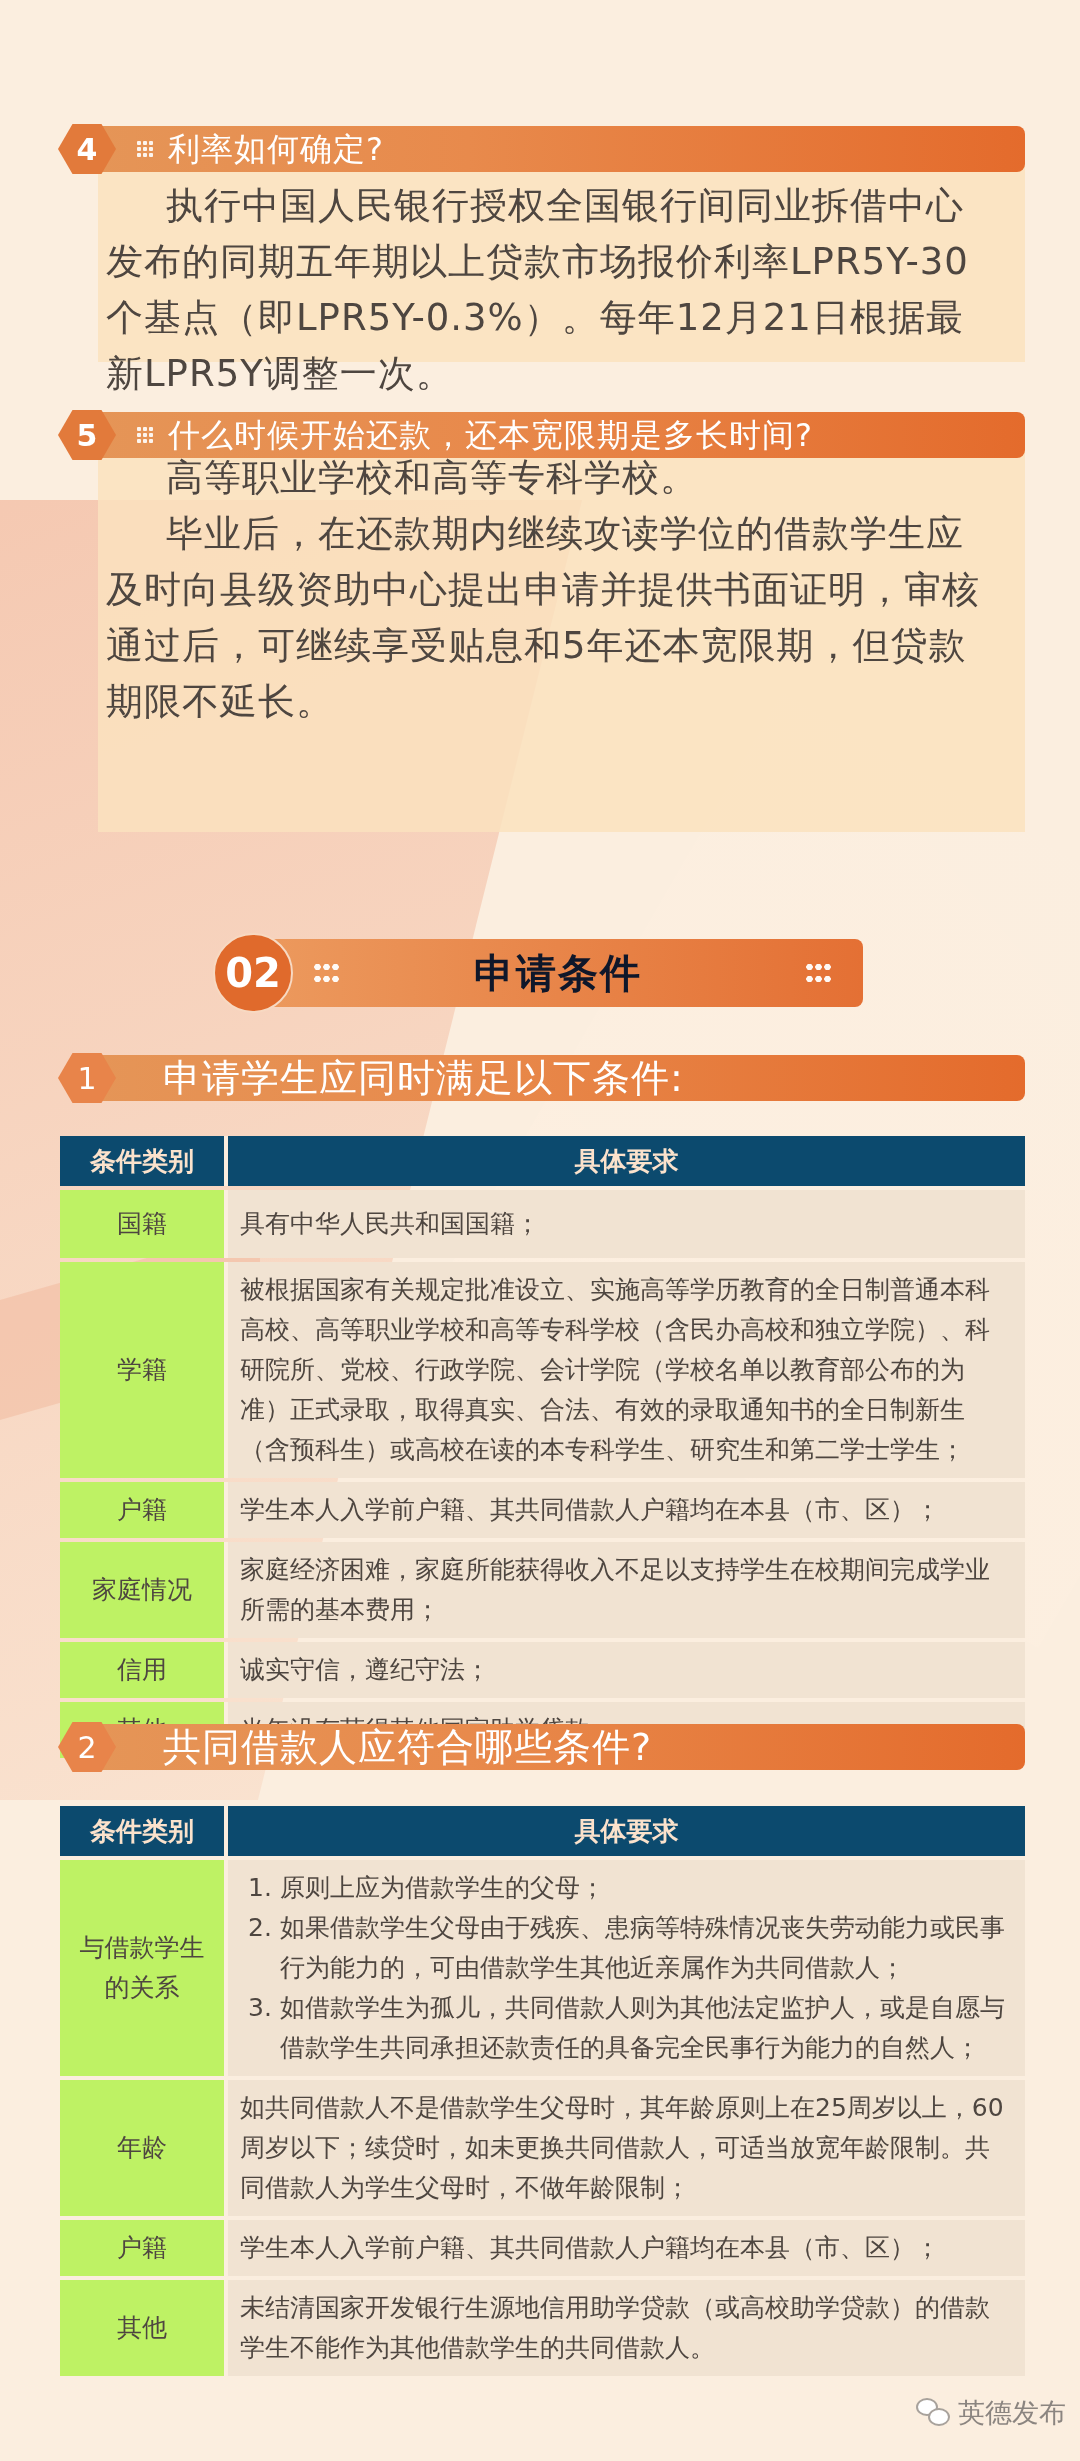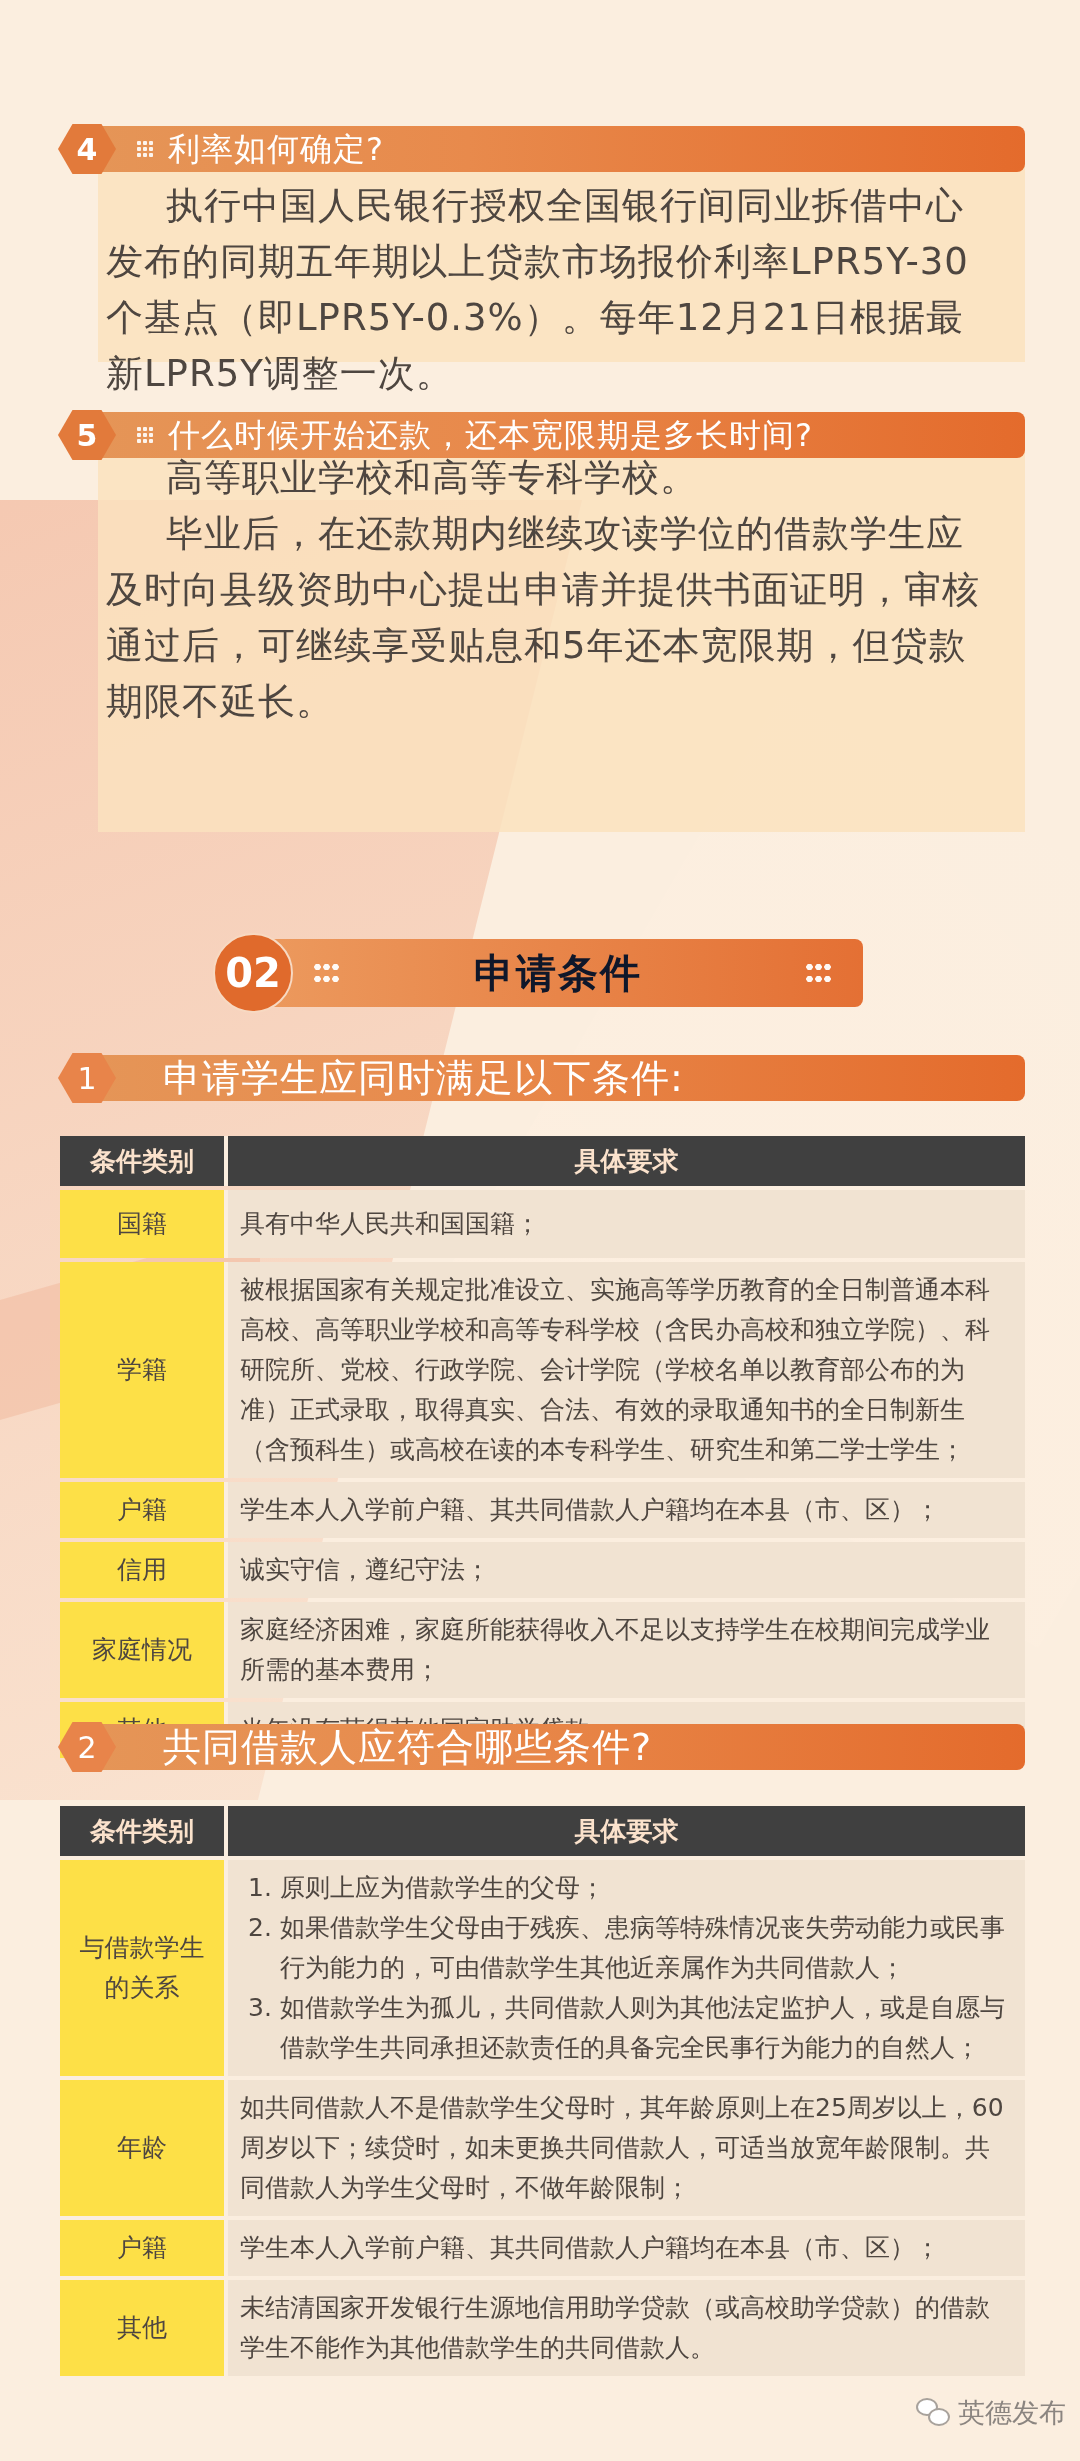--- a/index.html
+++ b/index.html
@@ -38,24 +38,24 @@
   .sechead .dl { position:absolute; left:100px; top:28px; width:26px; height:24px;
      background-image: radial-gradient(circle, rgba(255,255,255,0.95) 3px, transparent 3.5px); background-size:9px 12px; }
   .sechead .dr { position:absolute; right:32px; top:28px; width:26px; height:24px;
      background-image: radial-gradient(circle, rgba(255,255,255,0.95) 3px, transparent 3.5px); background-size:9px 12px; }
   .sechead .title { position:absolute; left:40px; right:0; top:6px; line-height:68px; text-align:center; color:#0f172a; font-size:40px; font-weight:bold; letter-spacing:2px; }
 
   .subhead .hex { background: #e8844a; border: none; font-weight:normal; }
   .subhead .title { left:105px; font-size:38px; }
 
   table.cond { position:absolute; left:60px; width:965px; border-collapse:separate; border-spacing:0 4px; font-size:25px; }
-  table.cond th { background:#404040; color:#fbe2cc; font-weight:bold; font-size:26px; height:50px; }
+  table.cond th { background:#0c4a6e; color:#fbe2cc; font-weight:bold; font-size:26px; height:50px; }
   table.cond th.c1 { width:168px; border-right:4px solid #fbeedf; }
   table.cond td { vertical-align:middle; line-height:40px; color:#4e4640; }
-  table.cond td.c1 { background:#fde047; text-align:center; border-right:4px solid #fbeedf; padding:6px 4px; }
+  table.cond td.c1 { background:#bef264; text-align:center; border-right:4px solid #fbeedf; padding:6px 4px; }
   table.cond td.c2 { background:#f1e3d2; padding:8px 12px 8px 12px; }
   .li { display:flex; }
   .li .n { width:32px; flex:none; }
 
   .wm { position:absolute; right:14px; top:2395px; display:flex; align-items:center; color:#8b8580; font-size:27px; }
   .wm .ic { width:36px; height:30px; margin-right:6px; position:relative; }
   .wm .ic span { position:absolute; border:2px solid #a8a29c; border-radius:50%; background:#fff; }
 </style>
 </head>
 <body>
@@ -112,27 +112,27 @@
       <td class="c2">具有中华人民共和国国籍；</td>
     </tr>
     <tr>
       <td class="c1">学籍</td>
       <td class="c2">被根据国家有关规定批准设立、实施高等学历教育的全日制普通本科高校、高等职业学校和高等专科学校（含民办高校和独立学院）、科研院所、党校、行政学院、会计学院（学校名单以教育部公布的为准）正式录取，取得真实、合法、有效的录取通知书的全日制新生（含预科生）或高校在读的本专科学生、研究生和第二学士学生；</td>
     </tr>
     <tr style="height:46px;">
       <td class="c1">户籍</td>
       <td class="c2">学生本人入学前户籍、其共同借款人户籍均在本县（市、区）；</td>
     </tr>
+    <tr>
+      <td class="c1">家庭情况</td>
+      <td class="c2">家庭经济困难，家庭所能获得收入不足以支持学生在校期间完成学业所需的基本费用；</td>
+    </tr>
     <tr style="height:46px;">
       <td class="c1">信用</td>
       <td class="c2">诚实守信，遵纪守法；</td>
-    </tr>
-    <tr>
-      <td class="c1">家庭情况</td>
-      <td class="c2">家庭经济困难，家庭所能获得收入不足以支持学生在校期间完成学业所需的基本费用；</td>
     </tr>
     <tr style="height:46px;">
       <td class="c1">其他</td>
       <td class="c2">当年没有获得其他国家助学贷款。</td>
     </tr>
   </tbody>
 </table>
 
 <div class="qhead subhead" style="top:1724px;">
   <div class="bar"></div>

